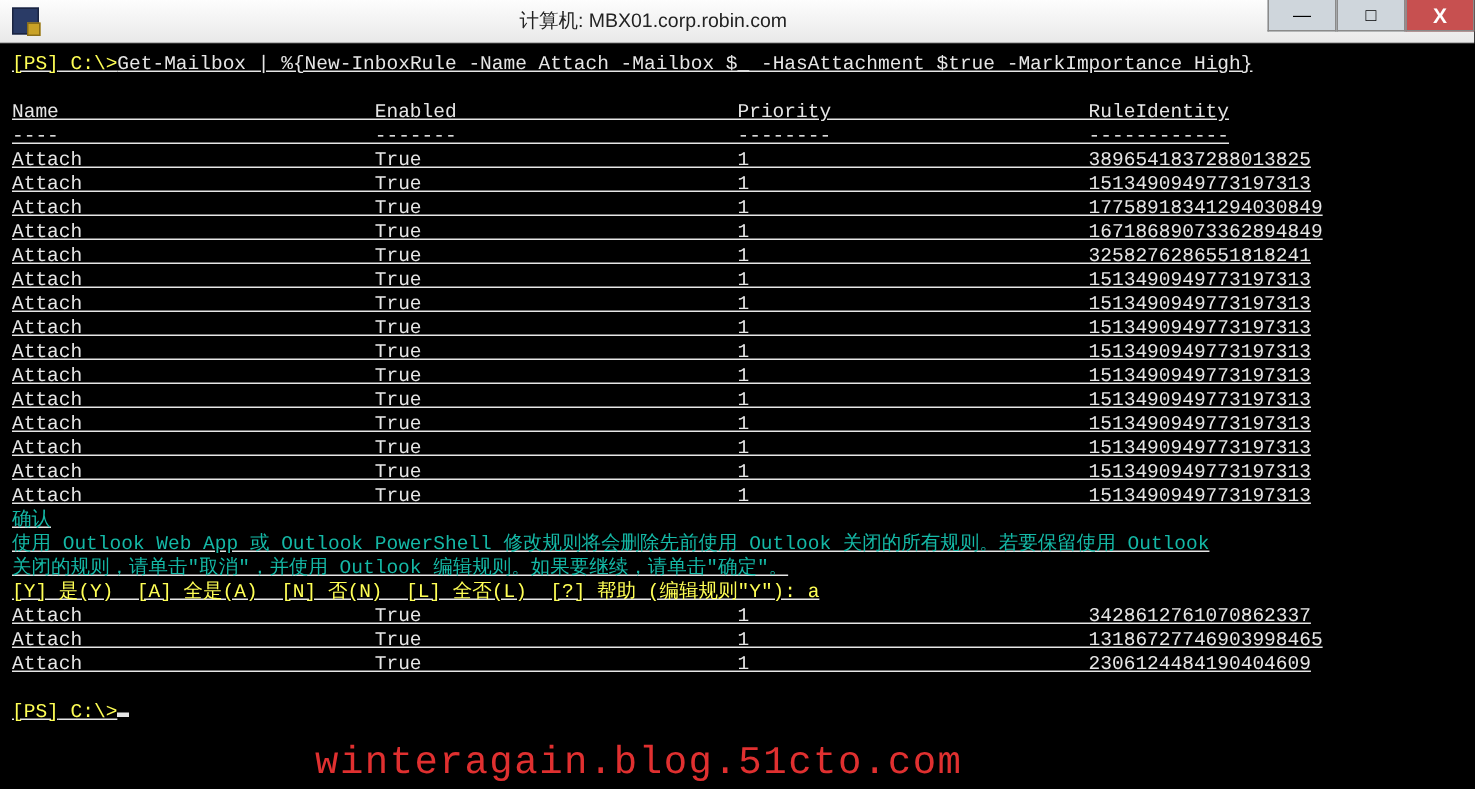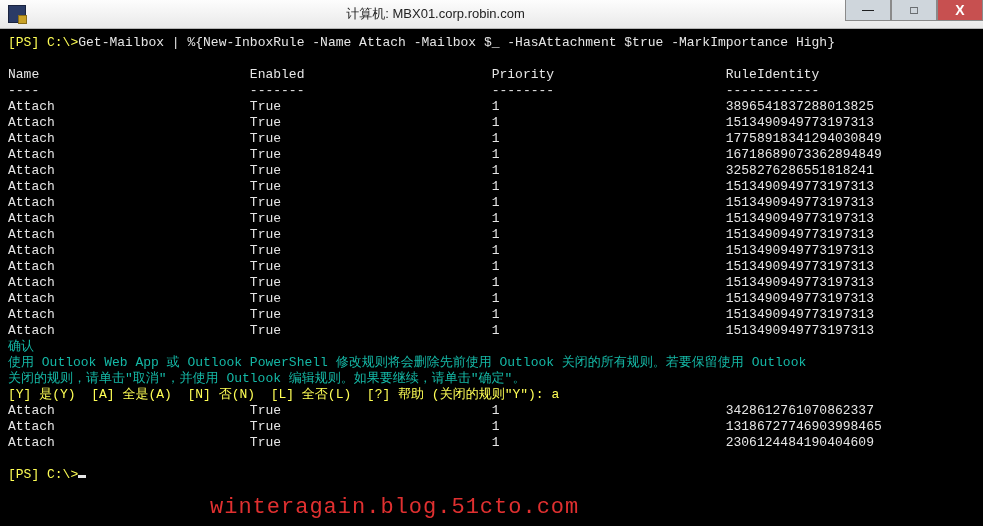--- a/index.html
+++ b/index.html
@@ -6,26 +6,26 @@
   .window{width:983px;height:526px;display:flex;flex-direction:column;}
   .titlebar{height:28px;background:linear-gradient(#fdfdfd,#e9e9e9);border-bottom:1px solid #b5b5b5;display:flex;align-items:center;position:relative;}
   .titlebar .icon{width:16px;height:16px;margin-left:8px;background:#2a3b66;display:inline-block;border:1px solid #1a2440;position:relative;}
   .titlebar .icon::after{content:"";position:absolute;right:-2px;bottom:-2px;width:7px;height:7px;background:#c9a227;border:1px solid #8a6e18;}
   .titlebar .title{flex:1;text-align:center;font-family:"Microsoft YaHei","SimSun",sans-serif;font-size:13px;color:#222;}
   .winbtns{display:flex;height:100%;}
   .winbtn{width:44px;height:20px;margin-top:0;border:1px solid #8a8a8a;border-top:none;display:flex;align-items:center;justify-content:center;font-size:12px;font-family:Arial;}
   .winbtn.min{background:#cfd6dc;}
   .winbtn.max{background:#cfd6dc;}
   .winbtn.close{background:#c75050;color:#fff;font-size:14px;font-weight:bold;}
-  .term{flex:1;background:#000;color:#e6e6e6;font-size:13px;line-height:16px;padding:6px 8px 0 8px;white-space:pre;position:relative;}
+  .term{flex:1;background:#000;color:#e6e6e6;font-size:13px;line-height:16px;padding:6px 8px 0 8px;white-space:pre;position:relative;text-decoration:underline;}
   .ps{color:#ffff55;}
   .cmd{color:#e6e6e6;}
   .hdr{color:#e6e6e6;}
   .row{color:#14b8a6;}
-  .watermark{position:absolute;bottom:10px;left:210px;font-family:"Courier New",monospace;font-size:22px;color:#e03030;letter-spacing:1px;font-weight:normal;}
+  .watermark{position:absolute;bottom:10px;left:210px;font-family:"Courier New",monospace;font-size:26px;color:#e03030;letter-spacing:1px;font-weight:normal;}
   .cursor{display:inline-block;width:8px;height:3px;background:#e6e6e6;vertical-align:baseline;margin-bottom:0;}
 </style>
 </head>
 <body>
 
 <div class="window">
   <div class="titlebar">
     <span class="icon"></span>
     <span class="title">计算机: MBX01.corp.robin.com</span>
     <div class="winbtns">
@@ -56,20 +56,20 @@
 Attach                         True                           1                             1513490949773197313
 Attach                         True                           1                             1513490949773197313
 Attach                         True                           1                             1513490949773197313
 Attach                         True                           1                             1513490949773197313
 Attach                         True                           1                             1513490949773197313
 Attach                         True                           1                             1513490949773197313
 Attach                         True                           1                             1513490949773197313</span>
 <span class="row">确认</span>
 <span class="row">使用 Outlook Web App 或 Outlook PowerShell 修改规则将会删除先前使用 Outlook 关闭的所有规则。若要保留使用 Outlook</span>
 <span class="row">关闭的规则，请单击"取消"，并使用 Outlook 编辑规则。如果要继续，请单击"确定"。</span>
-<span class="ps">[Y] 是(Y)  [A] 全是(A)  [N] 否(N)  [L] 全否(L)  [?] 帮助 (关闭的规则"Y"): a</span>
+<span class="ps">[Y] 是(Y)  [A] 全是(A)  [N] 否(N)  [L] 全否(L)  [?] 帮助 (编辑规则"Y"): a</span>
 <span id="rows2-block">Attach                         True                           1                             3428612761070862337
 Attach                         True                           1                             13186727746903998465
 Attach                         True                           1                             2306124484190404609</span>
 
 <span class="ps">[PS]</span><span class="ps"> C:\&gt;</span><span class="cursor"></span>
 <span class="watermark">winteragain.blog.51cto.com</span></div>
 </div>
 
 </body></html>

